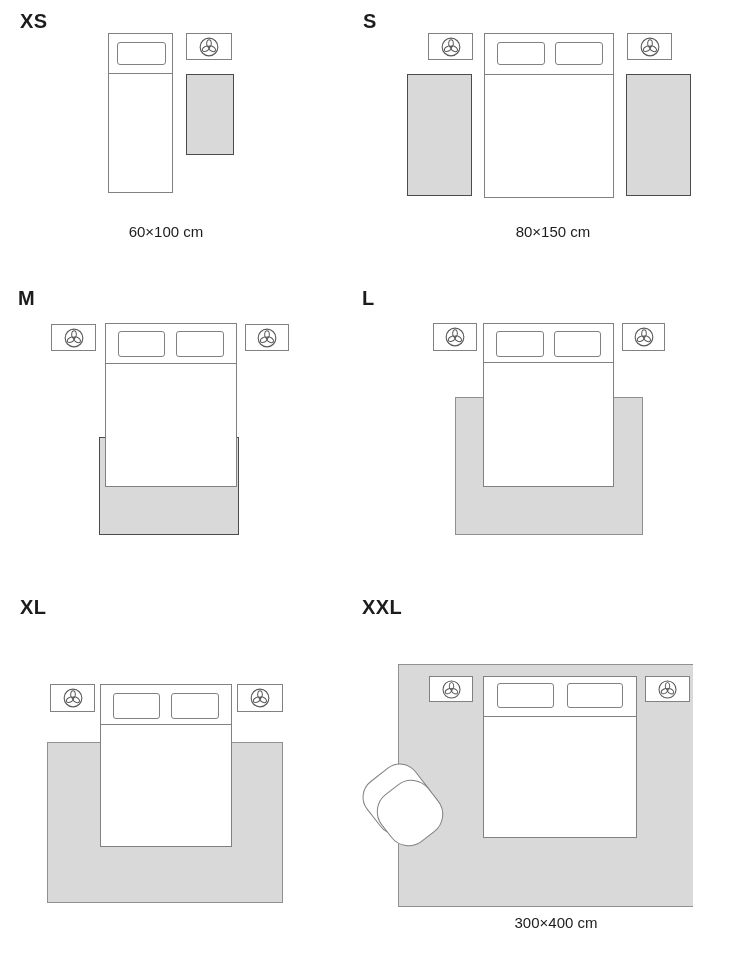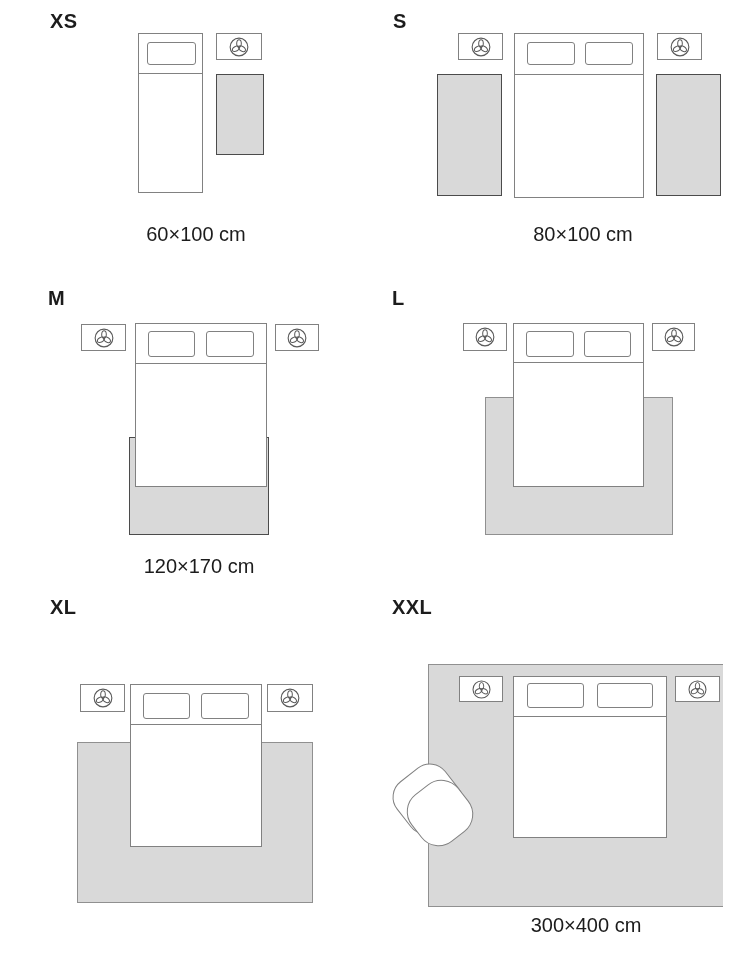--- a/index.html
+++ b/index.html
@@ -1,27 +1,27 @@
 <!DOCTYPE html>
 <html style="--bg: #ffffff; --text: #1c1c1c; --furn: #818181; --rug-fill: #d9d9d9; --rug-border-dark: #4b4b4b; --rug-border-light: #909090; --lamp-icon-stroke: #5a5a5a;"><head>
 <meta charset="utf-8">
 <style>
   html,body { margin:0; padding:0; background:#ffffff; }
   body { font-family:"Liberation Sans", sans-serif; }
-  .canvas { position:relative; width:693px; height:960px; background:var(--bg,#fff); overflow:hidden;margin-left:30px; }
+  .canvas { position:relative; width:693px; height:960px; background:var(--bg,#fff); overflow:hidden; }
   .panel { position:absolute; }
   .panel-xs  { left:0;   top:0;   width:360px; height:280px; }
   .panel-s   { left:360px; top:0;   width:380px; height:280px; }
   .panel-m   { left:0;   top:280px; width:360px; height:310px; }
   .panel-l   { left:360px; top:280px; width:380px; height:310px; }
   .panel-xl  { left:0;   top:590px; width:360px; height:370px; }
   .panel-xxl { left:360px; top:590px; width:380px; height:370px; }
 
   .panel-label { position:absolute; font-size:20px; font-weight:700; color:var(--text,#1c1c1c); letter-spacing:.4px; z-index:5; }
-  .size-label  { position:absolute; width:220px; text-align:center; font-size:20px; font-weight:400; color:var(--text,#1c1c1c); z-index:5; }
+  .size-label  { position:absolute; width:220px; text-align:center; font-size:15px; font-weight:400; color:var(--text,#1c1c1c); z-index:5; }
 
   .bed { position:absolute; background:#fff; border:1px solid var(--furn,#818181); z-index:2; box-sizing:border-box; }
   .headboard { position:absolute; left:0; right:0; top:0; border-bottom:1px solid var(--furn,#818181); }
   .pillow { position:absolute; background:#fff; border:1px solid var(--furn,#818181); border-radius:3px; box-sizing:border-box; }
 
   .nightstand { position:absolute; background:#fff; border:1px solid var(--furn,#818181); z-index:2; box-sizing:border-box;
                 display:flex; align-items:center; justify-content:center; }
   .lamp { display:block; }
 
   .rug { position:absolute; background:var(--rug-fill,#d9d9d9); box-sizing:border-box; z-index:1; }
@@ -75,21 +75,21 @@
     <div class="nightstand" style="left:267px; top:33px; width:45px; height:27px;">
       <svg class="lamp" width="24" height="24" viewBox="0 0 26 26">
         <circle cx="13" cy="13" r="9.6" fill="none" stroke="#5a5a5a" stroke-width="1.2"></circle>
         <ellipse cx="13" cy="9.2" rx="2.5" ry="4.1" fill="none" stroke="#5a5a5a" stroke-width="1.1"></ellipse>
         <ellipse cx="13" cy="9.2" rx="2.5" ry="4.1" fill="none" stroke="#5a5a5a" stroke-width="1.1" transform="rotate(120 13 13)"></ellipse>
         <ellipse cx="13" cy="9.2" rx="2.5" ry="4.1" fill="none" stroke="#5a5a5a" stroke-width="1.1" transform="rotate(240 13 13)"></ellipse>
       </svg>
     </div>
     <div class="rug rug-dark" style="left:47px; top:74px; width:65px; height:122px;"></div>
     <div class="rug rug-dark" style="left:266px; top:74px; width:65px; height:122px;"></div>
-    <div class="size-label" style="left:83px; top:223px;">80×100 cm</div>
+    <div class="size-label" style="left:83px; top:223px;">80×150 cm</div>
   </section>
 
   <section class="panel panel-m">
     <div class="panel-label" style="left:18px; top:7px;">M</div>
     <div class="nightstand" style="left:51px; top:44px; width:45px; height:27px;">
       <svg class="lamp" width="24" height="24" viewBox="0 0 26 26">
         <circle cx="13" cy="13" r="9.6" fill="none" stroke="#5a5a5a" stroke-width="1.2"></circle>
         <ellipse cx="13" cy="9.2" rx="2.5" ry="4.1" fill="none" stroke="#5a5a5a" stroke-width="1.1"></ellipse>
         <ellipse cx="13" cy="9.2" rx="2.5" ry="4.1" fill="none" stroke="#5a5a5a" stroke-width="1.1" transform="rotate(120 13 13)"></ellipse>
         <ellipse cx="13" cy="9.2" rx="2.5" ry="4.1" fill="none" stroke="#5a5a5a" stroke-width="1.1" transform="rotate(240 13 13)"></ellipse>
@@ -103,21 +103,20 @@
     </div>
     <div class="nightstand" style="left:245px; top:44px; width:44px; height:27px;">
       <svg class="lamp" width="24" height="24" viewBox="0 0 26 26">
         <circle cx="13" cy="13" r="9.6" fill="none" stroke="#5a5a5a" stroke-width="1.2"></circle>
         <ellipse cx="13" cy="9.2" rx="2.5" ry="4.1" fill="none" stroke="#5a5a5a" stroke-width="1.1"></ellipse>
         <ellipse cx="13" cy="9.2" rx="2.5" ry="4.1" fill="none" stroke="#5a5a5a" stroke-width="1.1" transform="rotate(120 13 13)"></ellipse>
         <ellipse cx="13" cy="9.2" rx="2.5" ry="4.1" fill="none" stroke="#5a5a5a" stroke-width="1.1" transform="rotate(240 13 13)"></ellipse>
       </svg>
     </div>
     <div class="rug rug-dark" style="left:99px; top:157px; width:140px; height:98px;"></div>
-    <div class="size-label" style="left:59px; top:275px;">120×170 cm</div>
   </section>
 
   <section class="panel panel-l">
     <div class="panel-label" style="left:2px; top:7px;">L</div>
     <div class="nightstand" style="left:73px; top:43px; width:44px; height:28px;">
       <svg class="lamp" width="24" height="24" viewBox="0 0 26 26">
         <circle cx="13" cy="13" r="9.6" fill="none" stroke="#5a5a5a" stroke-width="1.2"></circle>
         <ellipse cx="13" cy="9.2" rx="2.5" ry="4.1" fill="none" stroke="#5a5a5a" stroke-width="1.1"></ellipse>
         <ellipse cx="13" cy="9.2" rx="2.5" ry="4.1" fill="none" stroke="#5a5a5a" stroke-width="1.1" transform="rotate(120 13 13)"></ellipse>
         <ellipse cx="13" cy="9.2" rx="2.5" ry="4.1" fill="none" stroke="#5a5a5a" stroke-width="1.1" transform="rotate(240 13 13)"></ellipse>

